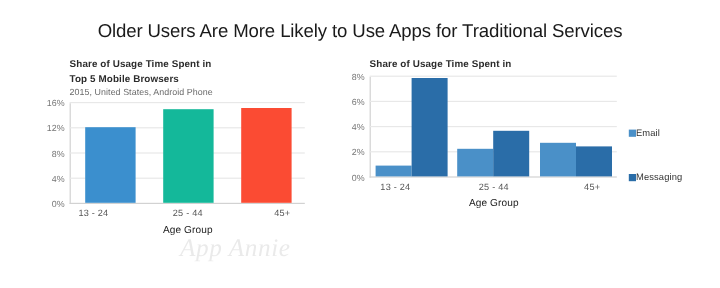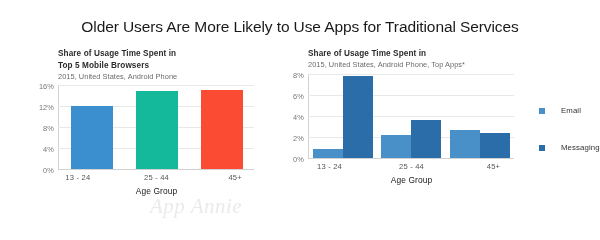--- a/index.html
+++ b/index.html
@@ -124,23 +124,22 @@
 
   
   #legend {
     position: absolute;
     left: 234px; top: 58px;
     width: 76px;
   }
   .legend-row {
     display: flex;
     align-items: center;
-    gap: 16px;
+    gap: 0;
     margin-bottom: 28px;
-    margin-left: 15px;
   }
   .legend-swatch { width: 6px; height: 6px; flex: 0 0 auto; }
   .legend-text {
     font-size: 7.8px;
     color: #333333;
     white-space: nowrap;
     letter-spacing: 0.1px;
   }
 
   
@@ -238,21 +237,20 @@
     <div class="xcats" id="xcats-left">
         <div class="xcat">13 - 24</div>
         <div class="xcat">25 - 44</div>
         <div class="xcat">45+</div>
       </div>
     <div class="axis-title" id="axis-title-left">Age Group</div>
   </div>
 
   <div class="panel" id="panel-right">
     <div class="chart-title">Share of Usage Time Spent in</div>
-    <div class="chart-sub">2015, United States, Android Phone, Top Apps*</div>
 
     <div class="plot-wrap" id="plot-right">
       <div class="plot-area"></div>
       <div id="grid-right" style="position: absolute; left: 0px; top: 0px; width: 100%; height: 100%;">
           <div class="tick-label" style="bottom: 0%; top: auto; transform: translateY(50%);">0%</div>
           <div class="gridline" style="bottom: 25%;"></div>
           <div class="tick-label" style="bottom: 25%; top: auto; transform: translateY(50%);">2%</div>
           <div class="gridline" style="bottom: 50%;"></div>
           <div class="tick-label" style="bottom: 50%; top: auto; transform: translateY(50%);">4%</div>
           <div class="gridline" style="bottom: 75%;"></div>

